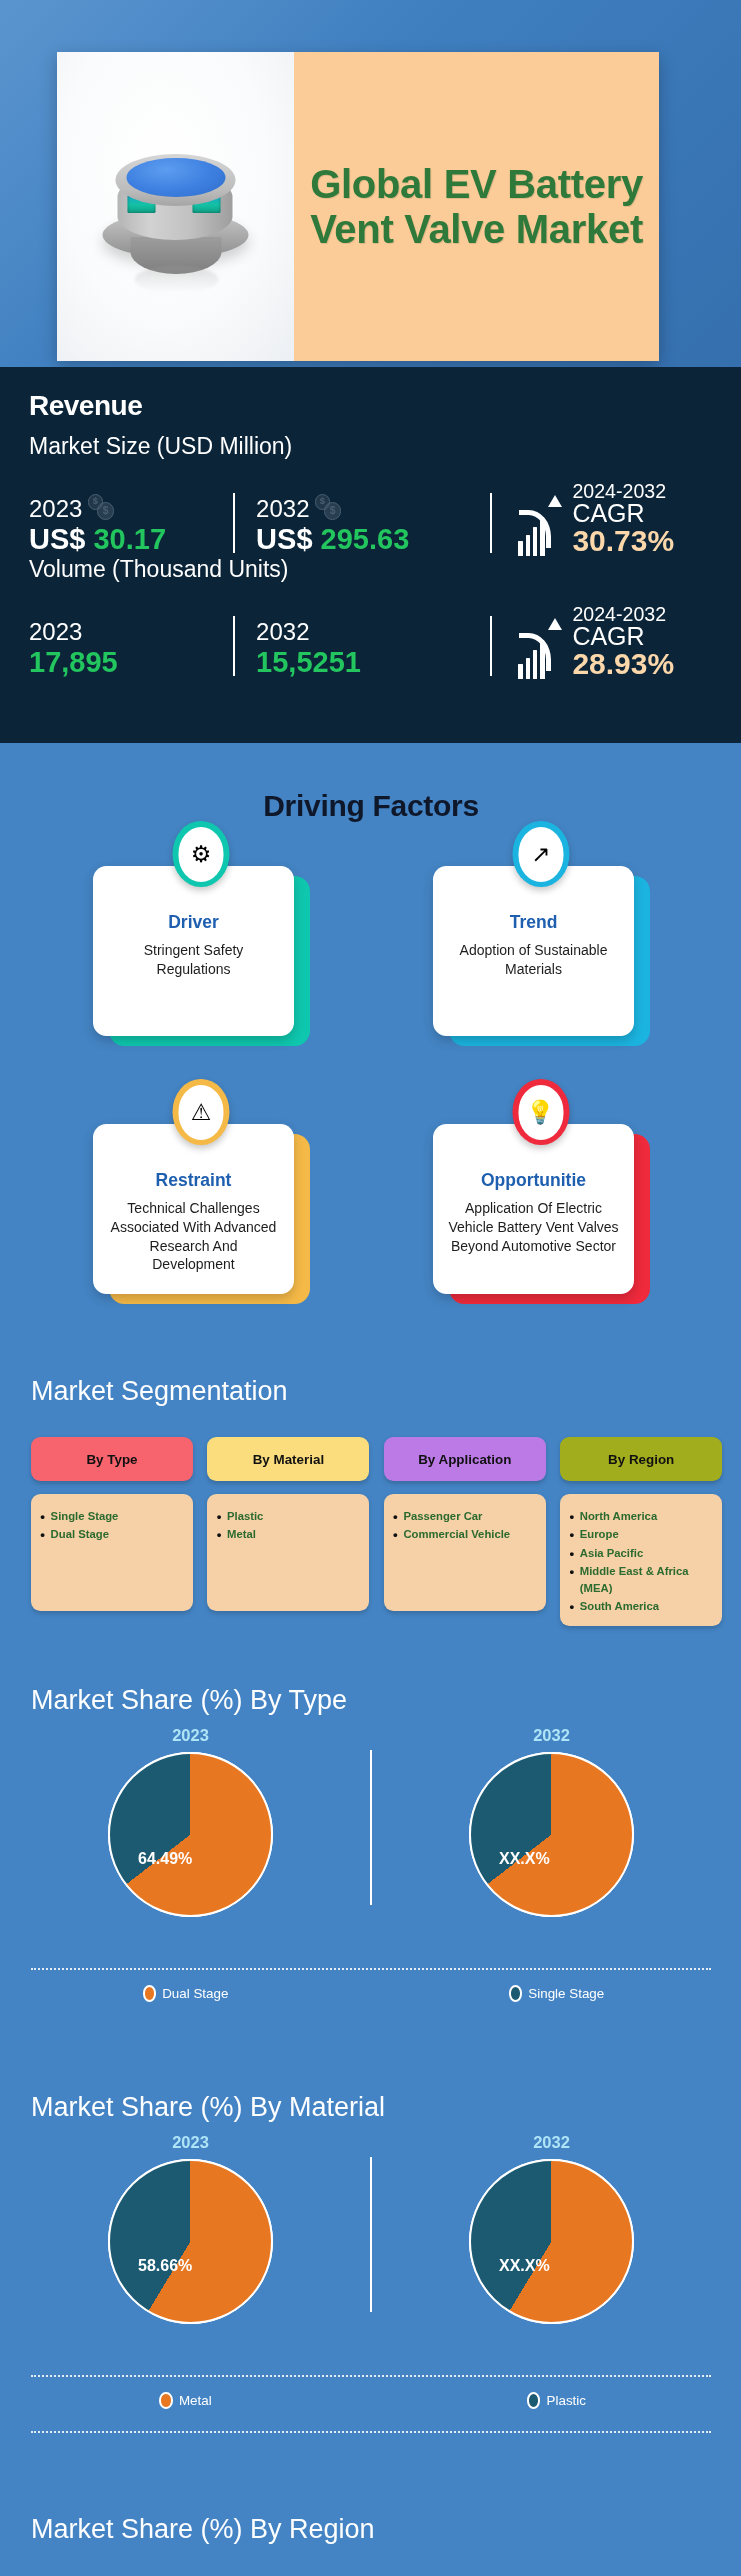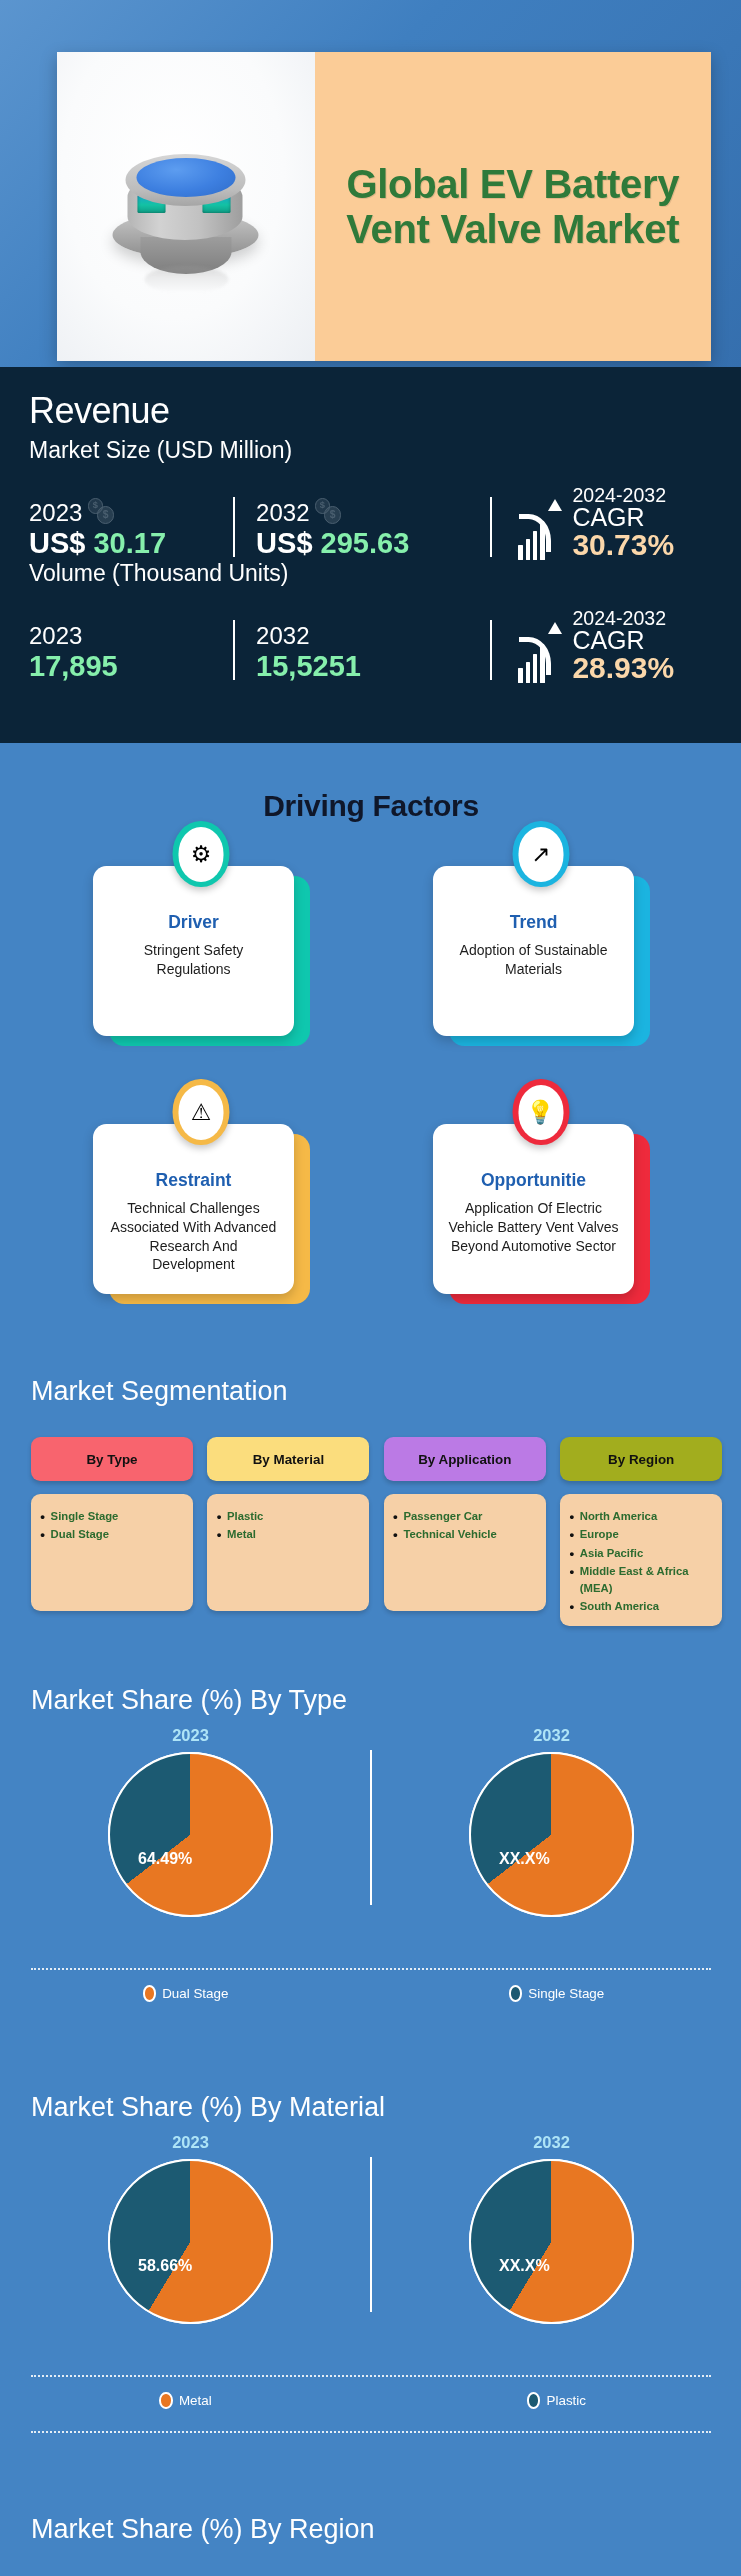--- a/index.html
+++ b/index.html
@@ -19,21 +19,21 @@
   
   .hero {
     position: absolute;
     left: 0; top: 0;
     width: 742px; height: 367px;
     background: linear-gradient(135deg,#5b95cf 0%,#3f7fc0 40%,#356fae 100%);
   }
   .hero-inner {
     position: absolute;
     left: 57px; top: 52px;
-    width: 654px; height: 309px;
+    width: 602px; height: 309px;
     display: flex;
     box-shadow: 0 5.2px 15.5px rgba(0,0,0,0.25);
   }
   .hero-image {
     width: 258px; height: 309px;
     background: radial-gradient(ellipse at 45% 38%, #ffffff 0%, #fafbfc 55%, #eceff3 100%);
     position: relative;
     overflow: hidden;
   }
   
@@ -96,37 +96,37 @@
 
   
   .revenue {
     position: absolute;
     left: 0; top: 367px;
     width: 742px; height: 376px;
     background: #0b2438;
     color: #ffffff;
     padding: 23px 29px 0 29px;
   }
-  .rev-title { font-size: 36px; font-weight: 400; letter-spacing: -0.5px; margin-bottom: 5px; }
+  .rev-title { font-size: 28px; font-weight: 700; letter-spacing: -0.5px; margin-bottom: 11px; }
   .sub-title { font-size: 23px; font-weight: 400; letter-spacing: 0px; margin-bottom: 3.1px; }
   .stat-row { display: flex; align-items: flex-end; position: relative; height: 93px; }
   .stat-cell { display: flex; flex-direction: column; justify-content: flex-end; }
   .stat-cell.c1 { width: 204px; }
   .stat-cell.c2 { width: 234px; }
   .stat-year { display: flex; align-items: center; gap: 5.2px; font-size: 24px; font-weight: 400; }
   .coins { width: 29px; height: 29px; position: relative; opacity: .55; }
   .coins i {
     position: absolute; display: block; border-radius: 50%;
     border: 1.5px solid #7d8e9c; color: #7d8e9c;
     font-style: normal; font-weight: 700; text-align: center;
   }
   .coins i.a { width: 15.5px; height: 15.5px; left: 0; top: 0; font-size: 9.3px; line-height: 13.4px; background: rgba(125,142,156,.35); }
   .coins i.b { width: 17.5px; height: 17.5px; left: 9.3px; top: 8.2px; font-size: 10.3px; line-height: 15.5px; background: rgba(125,142,156,.45); }
   .stat-value { font-size: 29px; font-weight: 800; white-space: nowrap; }
-  .stat-value .amt { color: #86efac; }
+  .stat-value .amt { color: #22c55e; }
   .stat-sep { width: 1.5px; height: 60px; background: #ffffff; margin: 0 21.6px 3.1px 0; align-self: flex-end; }
   .cagr-cell { display: flex; align-items: flex-end; gap: 14px; margin-left: 5.2px; }
   .arrow-chart { width: 40px; height: 58px; position: relative; }
   .arrow-chart .bar { position: absolute; bottom: 0; width: 4.6px; background: #ffffff; border-radius: 0.5px; }
   .arrow-chart .bar:nth-child(1){ left: 0; height: 15.5px;}
   .arrow-chart .bar:nth-child(2){ left: 7.2px; height: 21.6px;}
   .arrow-chart .bar:nth-child(3){ left: 14.4px; height: 29px;}
   .arrow-chart .bar:nth-child(4){ left: 21.6px; height: 36px;}
   .arrow-chart .curve {
     position: absolute; left: 1px; bottom: 8.2px; width: 32px; height: 38px;
@@ -430,21 +430,21 @@
             <li>Metal</li>
           </ul>
         </div>
       </div>
 
       <div>
         <div class="seg-head" style="background:#bb7ae5">By Application</div>
         <div class="seg-body">
           <ul>
             <li>Passenger Car</li>
-            <li>Technical Vehicle</li>
+            <li>Commercial Vehicle</li>
           </ul>
         </div>
       </div>
 
       <div>
         <div class="seg-head" style="background:#a2ad1e">By Region</div>
         <div class="seg-body">
           <ul>
             <li>North America</li>
             <li>Europe</li>

